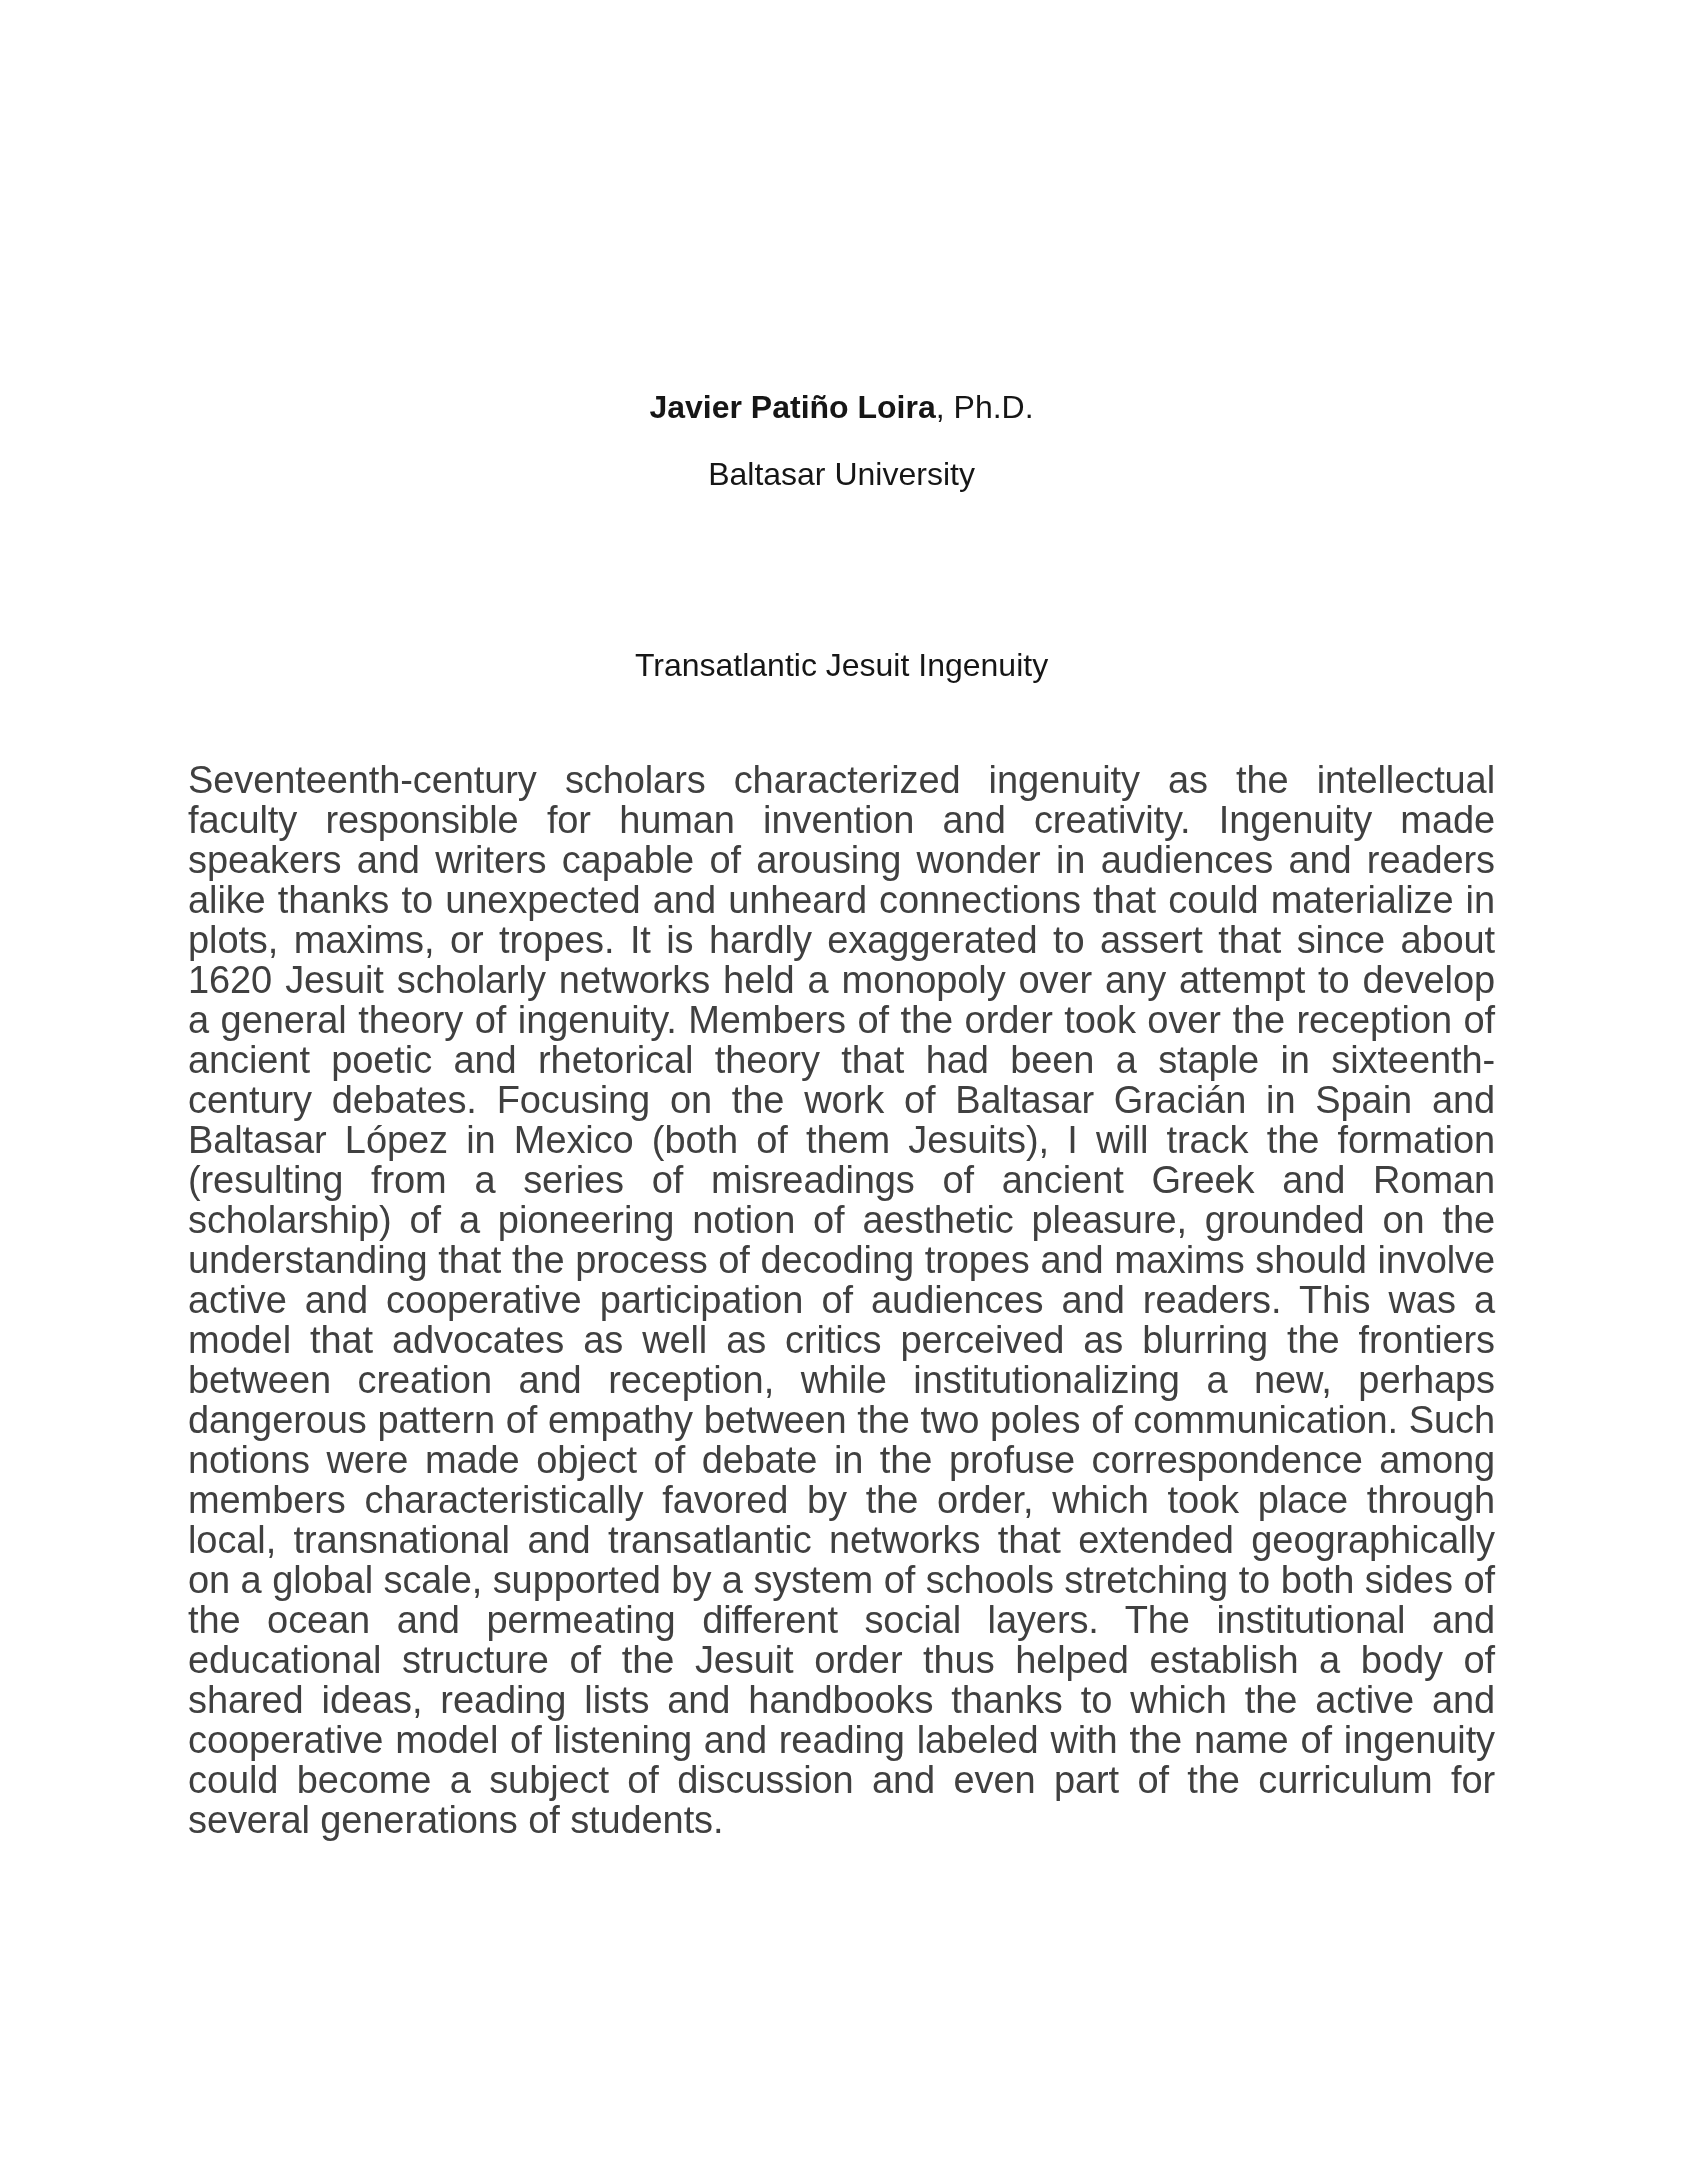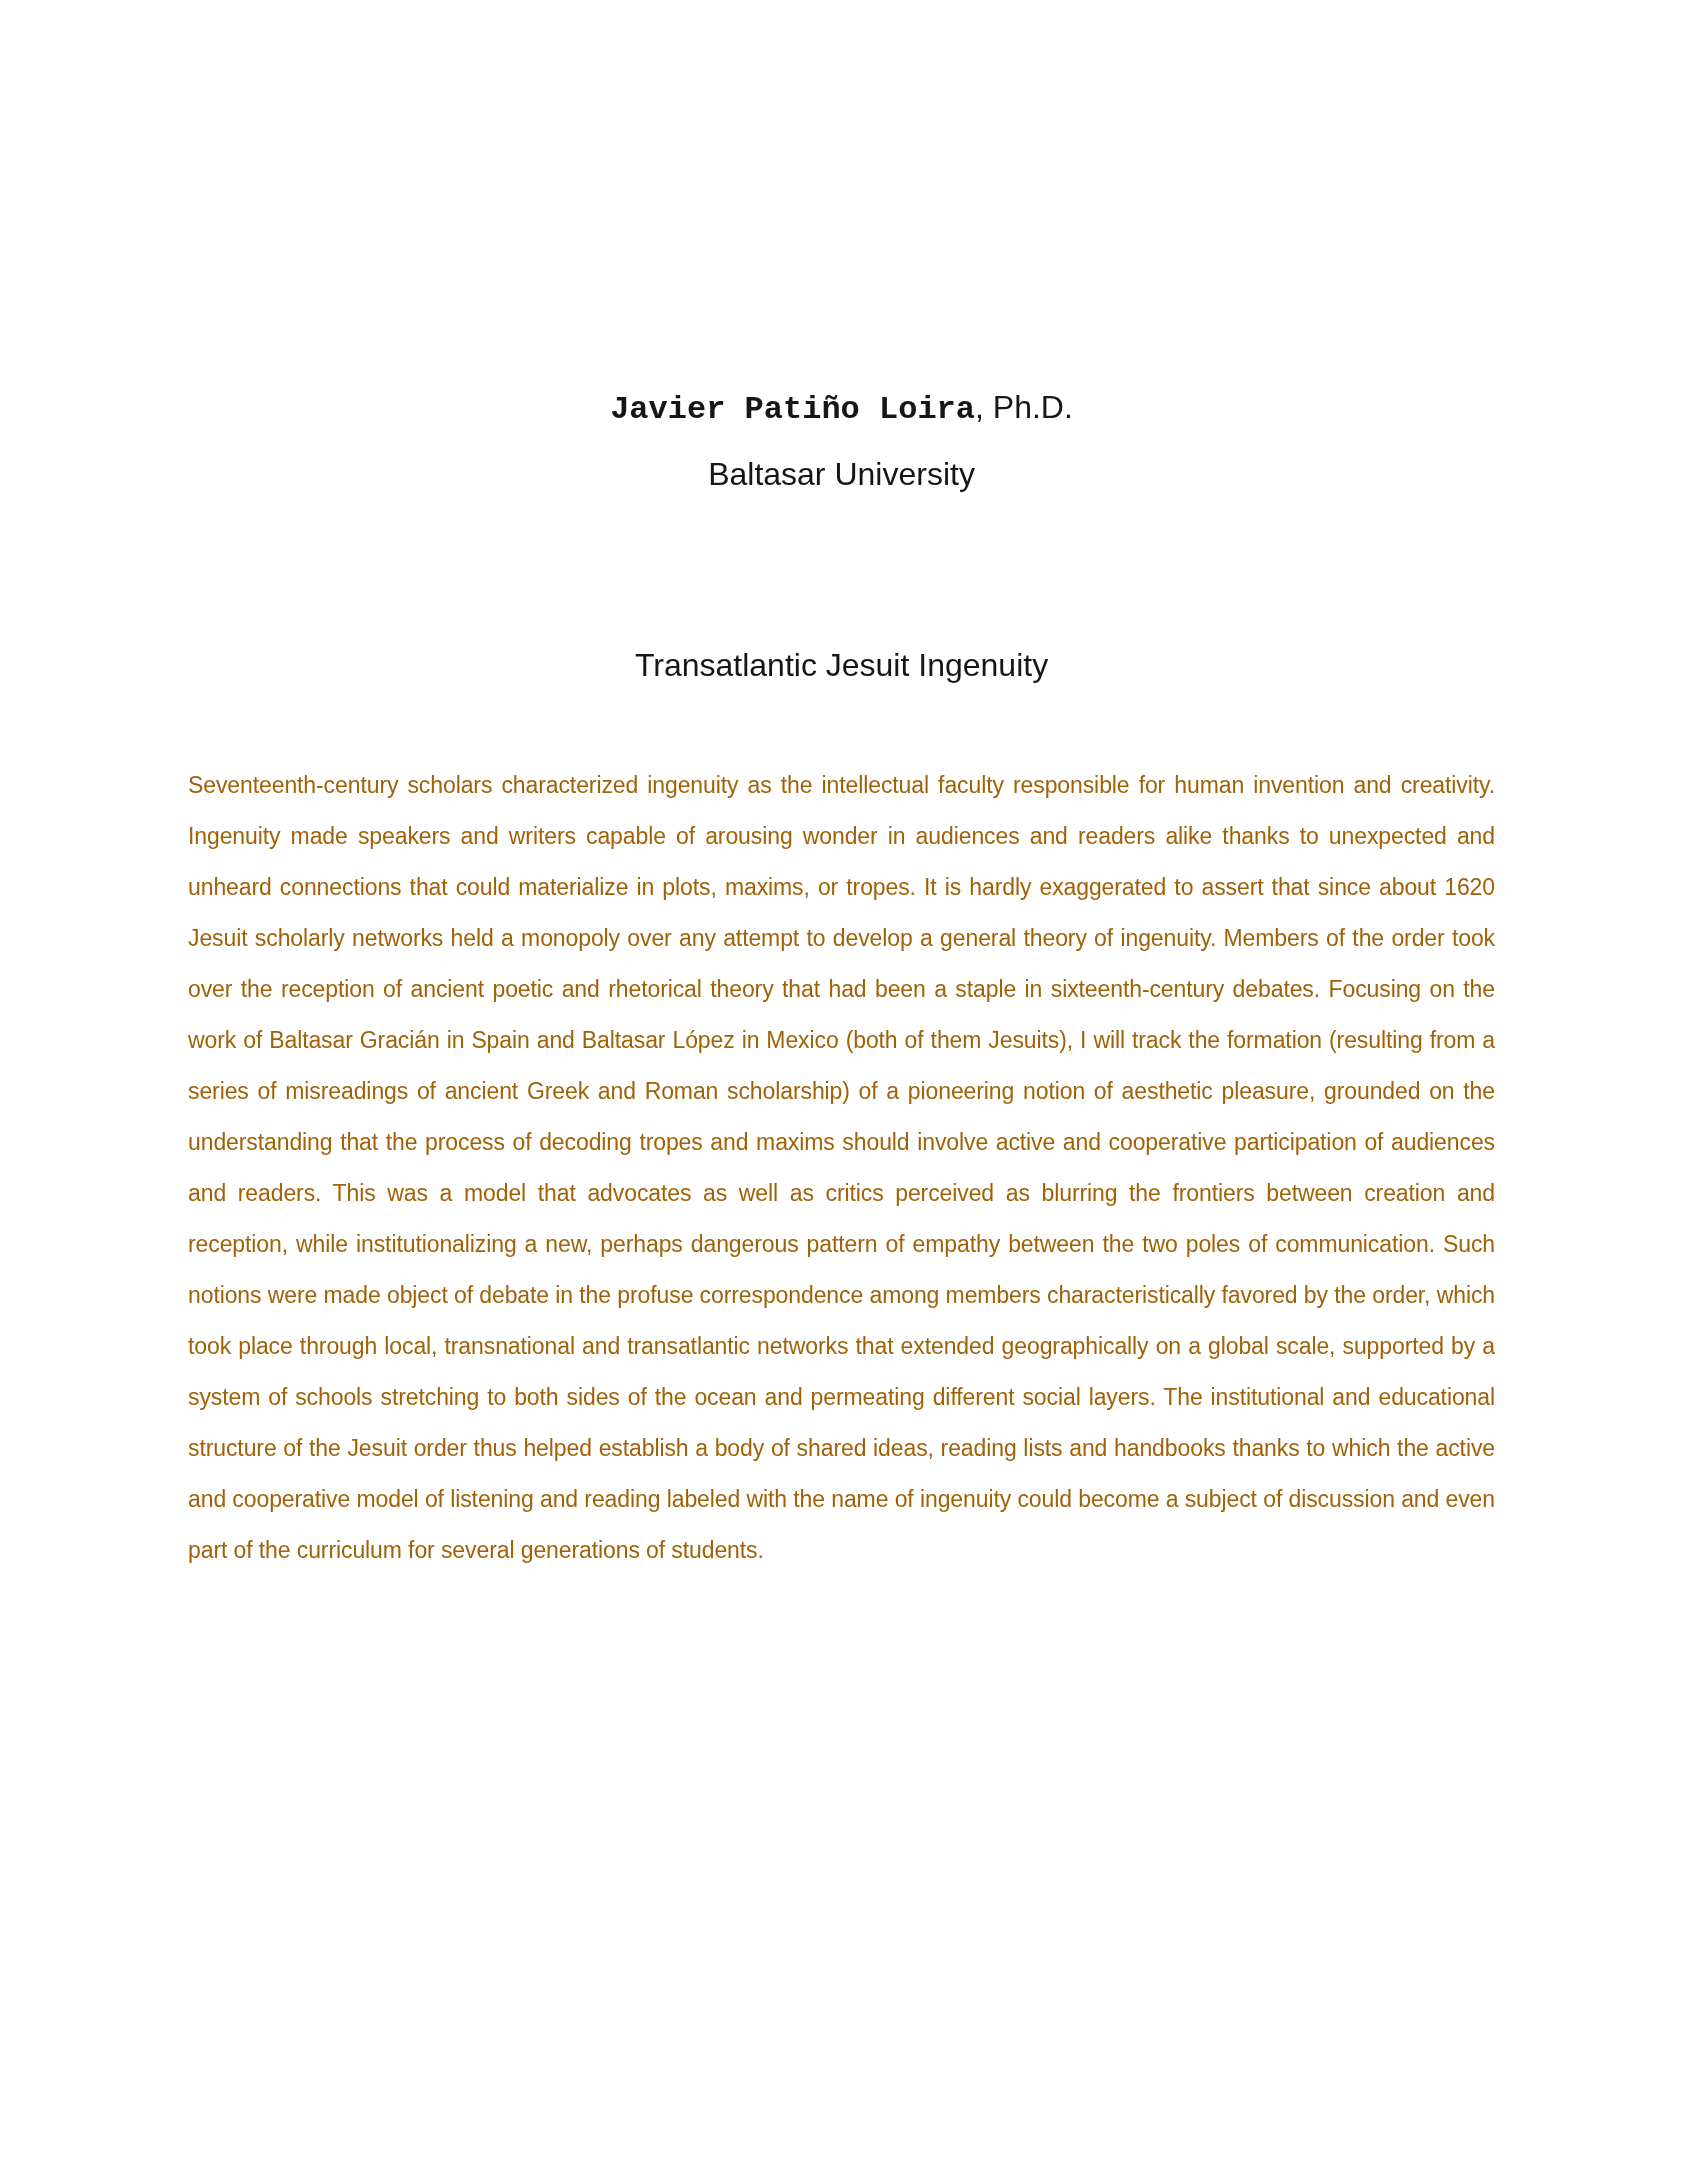--- a/index.html
+++ b/index.html
@@ -23,21 +23,20 @@
     text-align: center;
     white-space: nowrap;
   }
   .author-line {
     top: 386px;
     font-size: 32px;
     line-height: 42px;
   }
   .author-name {
     font-weight: 700;
-    font-family: Liberation Mono, monospace;
   }
   .author-suffix {
     font-weight: 400;
   }
   .affiliation-line {
     top: 453px;
     font-size: 32px;
     line-height: 42px;
   }
   .title-line-1 {
@@ -48,26 +47,26 @@
   .title-line-2 {
     top: 643px;
     font-size: 32px;
     line-height: 44px;
   }
   .abstract {
     position: absolute;
     top: 760px;
     left: 188px;
     width: 1307px;
-    font-size: 23px;
-    line-height: 51px;
+    font-size: 38px;
+    line-height: 40px;
     text-align: justify;
     text-justify: inter-word;
     letter-spacing: -0.1px;
-    color: #a16207;
+    color: #404040;
   }
 </style>
 </head>
 <body>
 
 <div class="page">
 
   <div class="centered-line author-line">
     <span class="author-name">Javier Patiño Loira</span><span class="author-suffix">, Ph.D.</span>
   </div>

